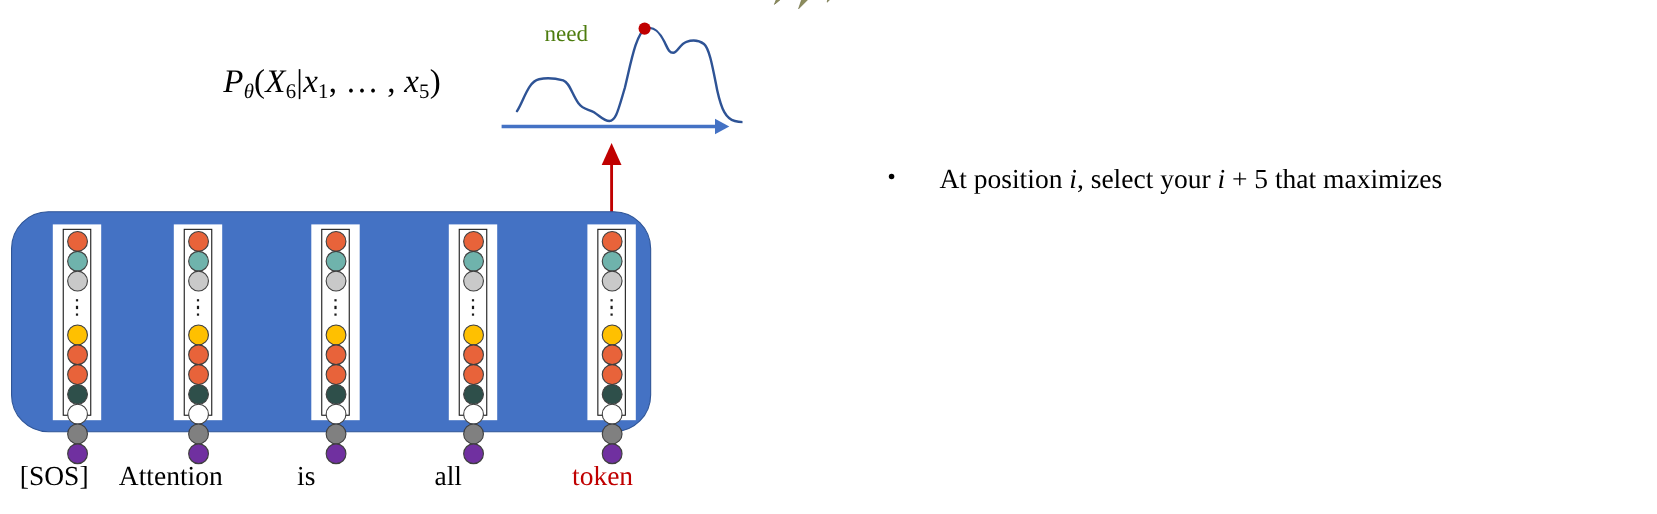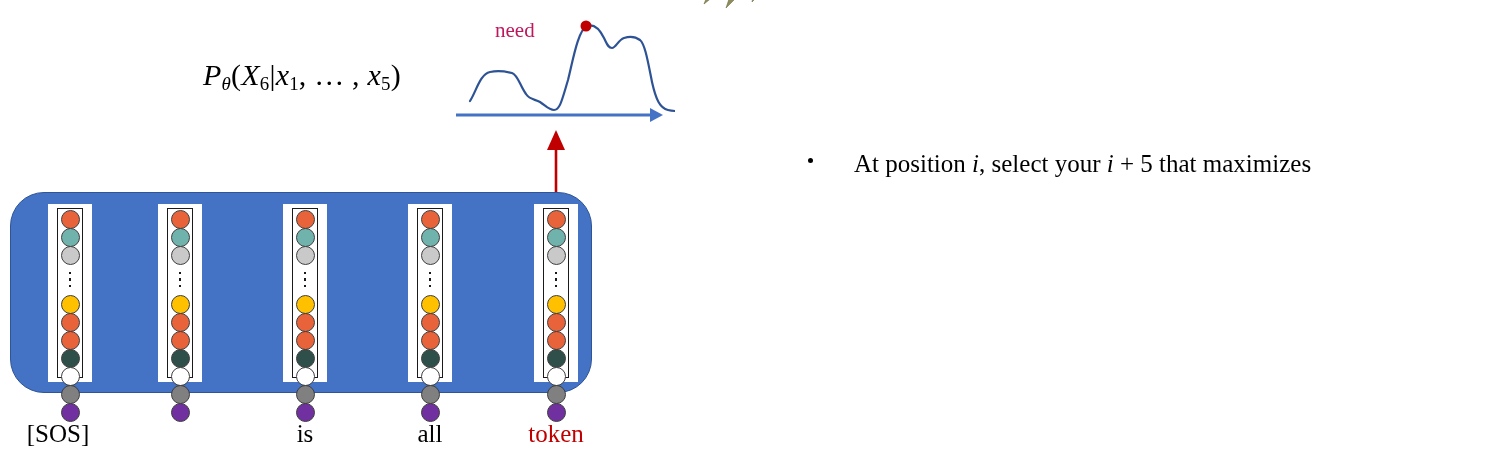--- a/index.html
+++ b/index.html
@@ -59,21 +59,21 @@
     top: 0px;
     width: 225px;
     height: 125px;
   }
   #need-label {
     position: absolute;
     left: 495px;
     top: 18px;
     font-family: "Liberation Serif", serif;
     font-size: 21px;
-    color: #be185d;
+    color: #4d7c0f;
     white-space: nowrap;
   }
 
   
   #red-arrow {
     position: absolute;
     left: 538px;
     top: 128px;
     width: 36px;
     height: 95px;
@@ -141,21 +141,20 @@
   }
 
   
   .token-label {
     position: absolute;
     top: 420px;
     font-family: "Liberation Serif", serif;
     font-size: 25px;
     color: #000000;
     white-space: nowrap;
-    text-align: center;
   }
   .token-label.highlight { color: #C00000; }
 
   
   #bullet-row {
     position: absolute;
     left: 808px;
     top: 150px;
     width: 660px;
   }
@@ -325,20 +324,21 @@
       <span class="dot" style="background:#E8633A"></span>
       <span class="dot" style="background:#E8633A"></span>
       <span class="dot" style="background:#2E4F4A"></span>
       <span class="dot" style="background:#FFFFFF"></span>
       <span class="dot" style="background:#808080"></span>
       <span class="dot" style="background:#7030A0"></span>
     </div>
   </div>
 
   <div class="token-label" style="left:18px;  width:80px;">[SOS]</div>
+  <div class="token-label" style="left:108px; width:145px;">Attention</div>
   <div class="token-label" style="left:270px; width:70px;">is</div>
   <div class="token-label" style="left:395px; width:70px;">all</div>
   <div class="token-label highlight" style="left:520px; width:72px;">token</div>
 
   <div id="bullet-row">
     <span id="bullet-dot"></span>
     <span id="bullet-text"><span>At position </span><span class="mi">i</span><span>, select your </span><span class="mi">i</span><span> + 5 that maximizes</span></span>
   </div>
 
 

